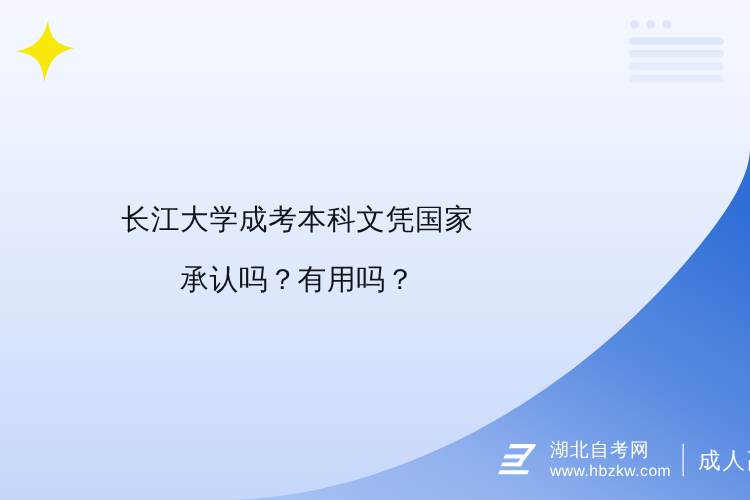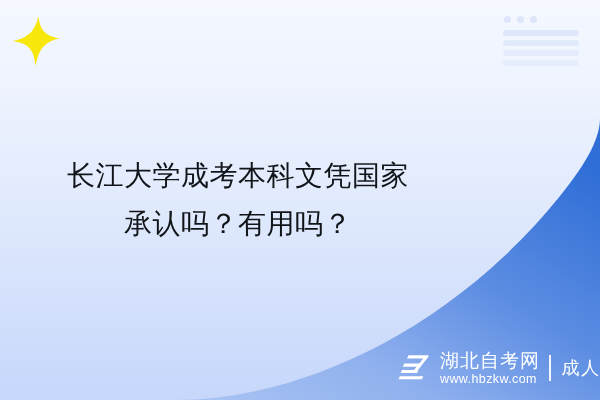--- a/index.html
+++ b/index.html
@@ -74,21 +74,21 @@
   .mockup .bar:nth-child(4) { background: #e5edfc; }
 
   
   .title {
     position: absolute;
     left: 0;
     top: 152px;
     width: 476px;
     text-align: center;
     color: #111418;
-    font-size: 28px;
+    font-size: 23px;
     line-height: 48px;
     letter-spacing: 0.5px;
     font-weight: 400;
     font-family: "DejaVu Sans", "Liberation Sans", sans-serif;
     white-space: pre-line;
   }
 
   
   .logo {
     position: absolute;
@@ -105,21 +105,21 @@
     flex: none;
   }
   .logo-text {
     display: flex;
     flex-direction: column;
     justify-content: center;
     line-height: 1;
   }
   .logo-cn {
     color: #ffffff;
-    font-size: 19px;
+    font-size: 15px;
     letter-spacing: 1px;
     font-family: "DejaVu Sans", "Liberation Sans", sans-serif;
     white-space: nowrap;
   }
   .logo-url {
     color: #ffffff;
     font-size: 12.5px;
     letter-spacing: 0.4px;
     margin-top: 3px;
     font-family: Liberation Sans, sans-serif;

